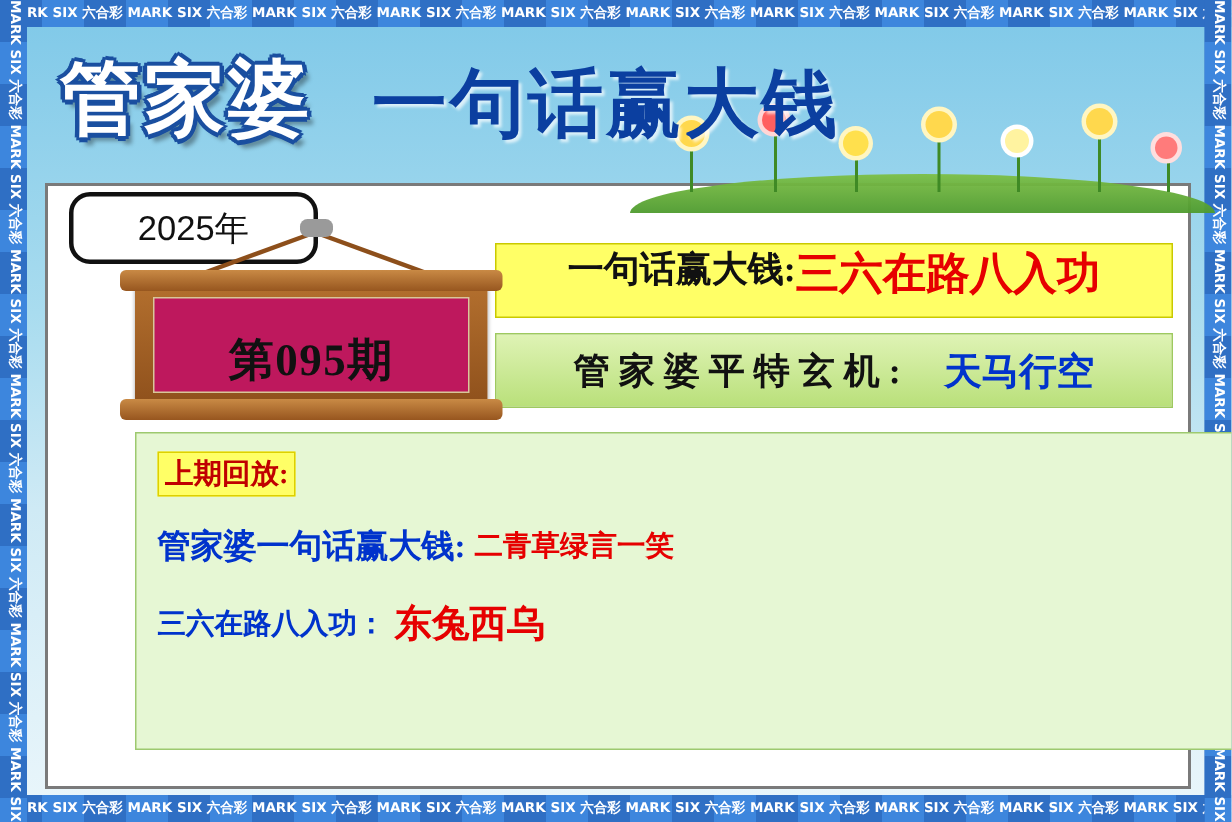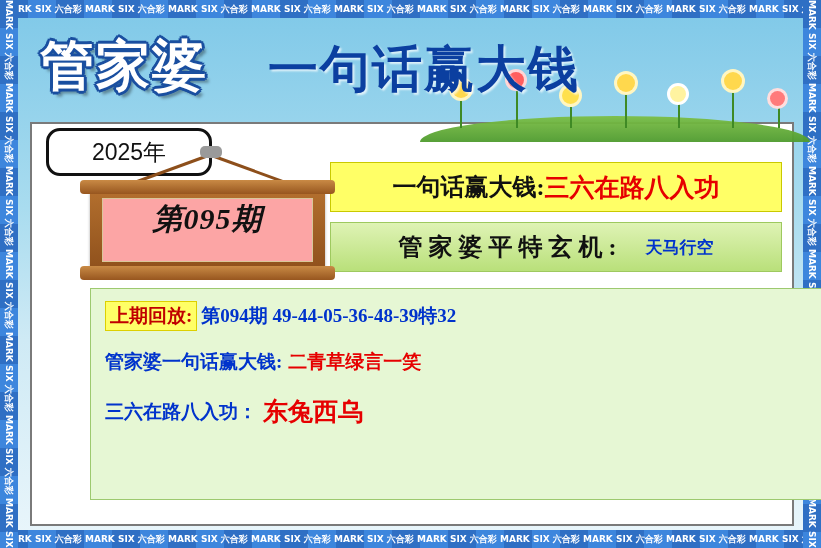--- a/index.html
+++ b/index.html
@@ -59,81 +59,81 @@
     box-shadow:0 2px 3px rgba(0,0,0,.35);
   }
   .sign-frame:before,.sign-frame:after{
     content:"";position:absolute;left:-10px;right:-10px;height:14px;
     background:linear-gradient(#c98a45,#97561f);border-radius:4px;
   }
   .sign-frame:before{top:-6px;}
   .sign-frame:after{bottom:-6px;}
   .sign-inner{
     position:absolute;left:12px;top:12px;right:12px;bottom:12px;
-    background:#fca5a5;border:1px solid #d8c79a;
-    display:flex;align-items:flex-start;justify-content:center;font-style:italic;
+    background:#be185d;border:1px solid #d8c79a;
+    display:flex;align-items:flex-end;justify-content:center;
   }
   .sign-text{
     font-size:30px;color:#111;font-weight:bold;
     font-family:"Liberation Serif", serif;letter-spacing:1px;
   }
 
   
   .row-yellow{
     position:absolute;left:330px;top:162px;width:450px;height:48px;
     background:#ffff66;border:1px solid #c9c900;
-    display:flex;align-items:center;justify-content:center;
+    display:flex;align-items:flex-start;justify-content:center;
     z-index:4;
   }
   .row-green{
     position:absolute;left:330px;top:222px;width:450px;height:48px;
     background:linear-gradient(#dff3b5,#b9e07a);border:1px solid #9ec95f;
     display:flex;align-items:center;justify-content:center;
     z-index:4;
     gap:29px;
   }
   .lbl-black{font-size:24px;color:#111;font-weight:bold;font-family:"Liberation Serif", serif;}
-  .lbl-red{font-size:25px;color:#e60000;font-weight:bold;font-family:"Liberation Serif", serif;}
-  .lbl-blue{font-size:17px;color:#0033cc;font-weight:bold;font-family:"Liberation Serif", serif;}
+  .lbl-red{font-size:29px;color:#e60000;font-weight:bold;font-family:"Liberation Serif", serif;}
+  .lbl-blue{font-size:25px;color:#0033cc;font-weight:bold;font-family:"Liberation Serif", serif;}
 
   
   .content{
     position:absolute;left:46px;top:288px;width:730px;height:210px;
     background:#e6f7d4;border:1px solid #9dc96f;
     padding:0;z-index:4;margin-left:44px;
   }
   .c-line{display:flex;align-items:center;}
   .l1{margin:12px 0 0 14px;}
   .tag-yellow{
     background:#ffff66;border:1px solid #ddd000;padding:1px 4px;
     font-size:19px;font-weight:bold;color:#c00000;font-family:"Liberation Serif", serif;
   }
   .nums{font-size:19px;color:#0033cc;font-weight:bold;margin-left:4px;font-family:"Liberation Serif", serif;}
   .l2{margin:18px 0 0 14px;}
-  .l2 .k{font-size:19px;color:#0033cc;font-weight:bold;font-family:"Liberation Serif", serif;}
+  .l2 .k{font-size:22px;color:#0033cc;font-weight:bold;font-family:"Liberation Serif", serif;}
   .l2 .v{font-size:19px;color:#e60000;font-weight:bold;margin-left:6px;font-family:"Liberation Serif", serif;}
   .l3{margin:24px 0 0 18px;font-size:19px;color:#111;font-family:"Liberation Serif", serif;}
   .l4{margin:20px 0 0 14px;}
   .l4 .k{font-size:19px;color:#0033cc;font-weight:bold;font-family:"Liberation Serif", serif;}
   .l4 .v{font-size:25px;color:#e60000;font-weight:bold;margin-left:6px;font-family:"Liberation Serif", serif;}
   .l5{margin:20px 0 0 14px;font-size:19px;color:#111;font-family:"Liberation Serif", serif;}
 
   
-  .title-wrap{position:absolute;left:40px;top:30px;z-index:6;display:flex;align-items:flex-end;gap:36px;}
+  .title-wrap{position:absolute;left:40px;top:30px;z-index:6;display:flex;align-items:flex-end;}
   .title-main{
     font-size:54px;font-weight:bold;color:#ffffff;
     font-family:"Liberation Serif", serif;
     text-shadow:
       -2px -2px 0 #1a4fa0, 2px -2px 0 #1a4fa0, -2px 2px 0 #1a4fa0, 2px 2px 0 #1a4fa0,
       0 -3px 0 #1a4fa0, 0 3px 0 #1a4fa0, -3px 0 0 #1a4fa0, 3px 0 0 #1a4fa0,
       4px 5px 3px rgba(0,0,0,.35);
     letter-spacing:2px;
   }
   .title-sub{
-    margin-left:24px;font-size:50px;font-weight:bold;color:#0b3fa0;
+    margin-left:40px;font-size:50px;font-weight:bold;color:#0b3fa0;
     font-family:"Liberation Serif", serif;letter-spacing:2px;
     text-shadow:2px 2px 2px rgba(255,255,255,.7);
     text-align:right;
   }
 
   
   .flowers{position:absolute;left:420px;top:80px;width:390px;height:62px;z-index:2;}
   .grass{position:absolute;bottom:0;left:0;width:100%;height:26px;
          background:linear-gradient(to top,#4e9b2e,#7dbf46);
          border-radius:50% 50% 0 0 / 26px 26px 0 0;opacity:.95;}
@@ -205,21 +205,20 @@
 </div>
 
 <div class="row-green">
   <span class="lbl-black">管 家 婆 平 特 玄 机 :</span>
   <span class="lbl-blue">天马行空</span>
 </div>
 
 <div class="content">
   <div class="c-line l1">
     <span class="tag-yellow">上期回放:</span>
-    <span class="nums">第094期 49-44-05-36-48-39特32</span>
   </div>
   <div class="c-line l2">
     <span class="k">管家婆一句话赢大钱:</span>
     <span class="v">二青草绿言一笑</span>
   </div>
   <div class="c-line l4">
     <span class="k">三六在路八入功：</span>
     <span class="v">东兔西乌</span>
   </div>
 </div>

